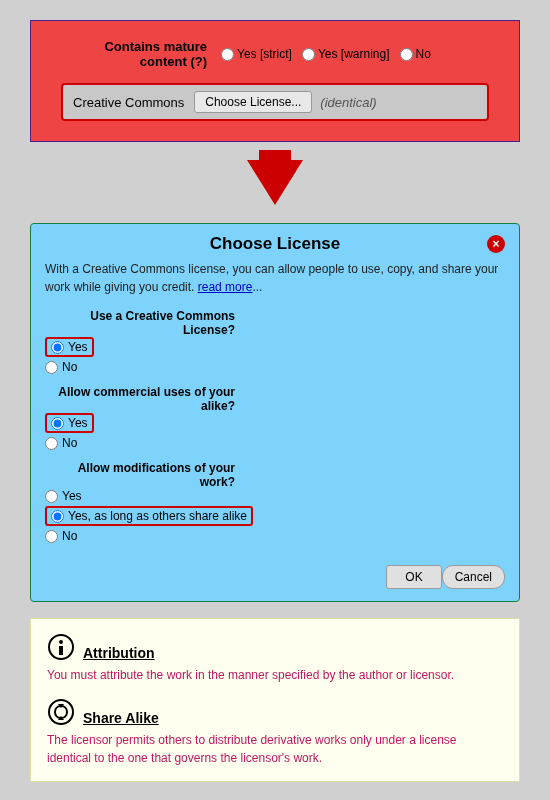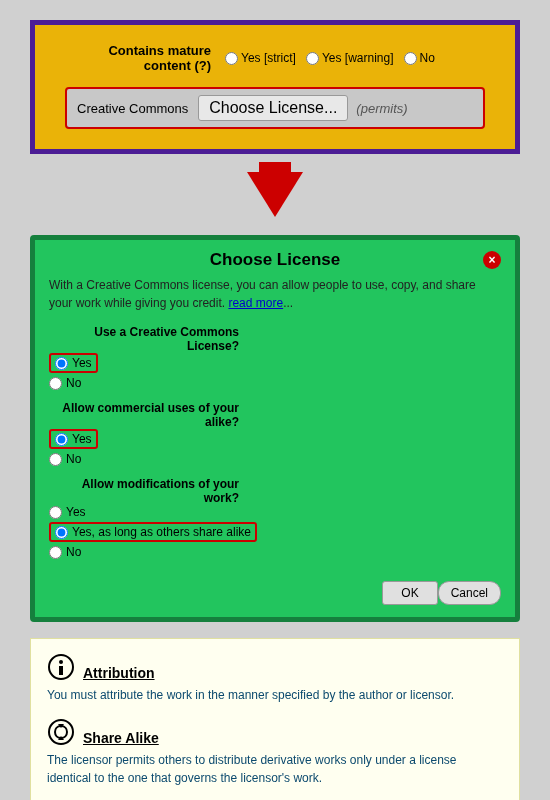--- a/index.html
+++ b/index.html
@@ -7,24 +7,24 @@
       width: 550px;
       min-height: 800px;
       background: #d0d0d0;
       font-family: Arial, sans-serif;
       font-size: 13px;
       color: #000;
     }
 
     
     .top-section {
-      background: #eab308;
+      background: #ef4444;
       padding: 18px 30px 20px 30px;
       margin: 20px 30px 0 30px;
-      border: 5px solid #4c1d95;
+      border: 1px solid #4c1d95;
     }
     .mature-row {
       display: flex;
       align-items: center;
       margin-bottom: 14px;
     }
     .mature-label {
       font-weight: bold;
       width: 160px;
       text-align: right;
@@ -57,21 +57,21 @@
     .cc-label {
       font-weight: normal;
       margin-right: 10px;
       font-size: 13px;
     }
     .choose-license-btn {
       background: #e8e8e8;
       border: 1px solid #999;
       border-radius: 3px;
       padding: 3px 10px;
-      font-size: 16px;
+      font-size: 12px;
       cursor: pointer;
     }
     .optional-text {
       margin-left: 8px;
       font-style: italic;
       color: #555;
       font-size: 13px;
     }
 
     
@@ -95,22 +95,22 @@
       top: -55px;
       left: -16px;
       width: 32px;
       height: 18px;
       background: #cc0000;
     }
 
     
     .dialog-wrapper {
       margin: 0 30px;
-      background: #22c55e;
-      border: 5px solid #15803d;
+      background: #7dd3fc;
+      border: 1px solid #15803d;
       border-radius: 4px;
       padding: 0;
     }
     .dialog-header {
       display: flex;
       justify-content: space-between;
       align-items: center;
       padding: 10px 14px 6px 14px;
     }
     .dialog-title {
@@ -233,21 +233,21 @@
     }
     .info-heading {
       font-weight: bold;
       font-size: 14px;
       text-decoration: underline;
       color: #000;
     }
     .info-text {
       font-size: 12px;
       line-height: 1.5;
-      color: #0c4a6e;
+      color: #be185d;
       padding-left: 0;
     }
   </style>
 </head>
 <body>
 
 <div class="top-section">
   <div class="mature-row">
     <div class="mature-label">Contains mature content (?)</div>
     <div class="radio-group">
@@ -262,21 +262,21 @@
       <label class="radio-item">
         <input type="radio" name="mature" style="">
         <span>No</span>
       </label>
     </div>
   </div>
 
   <div class="cc-row">
     <span class="cc-label">Creative Commons</span>
     <button class="choose-license-btn">Choose License...</button>
-    <span class="optional-text">(permits)</span>
+    <span class="optional-text">(identical)</span>
   </div>
 </div>
 
 <div class="arrow-container">
   <div class="big-arrow"></div>
 </div>
 
 <div class="dialog-wrapper">
   <div class="dialog-header">
     <div style="width:18px;"></div>

